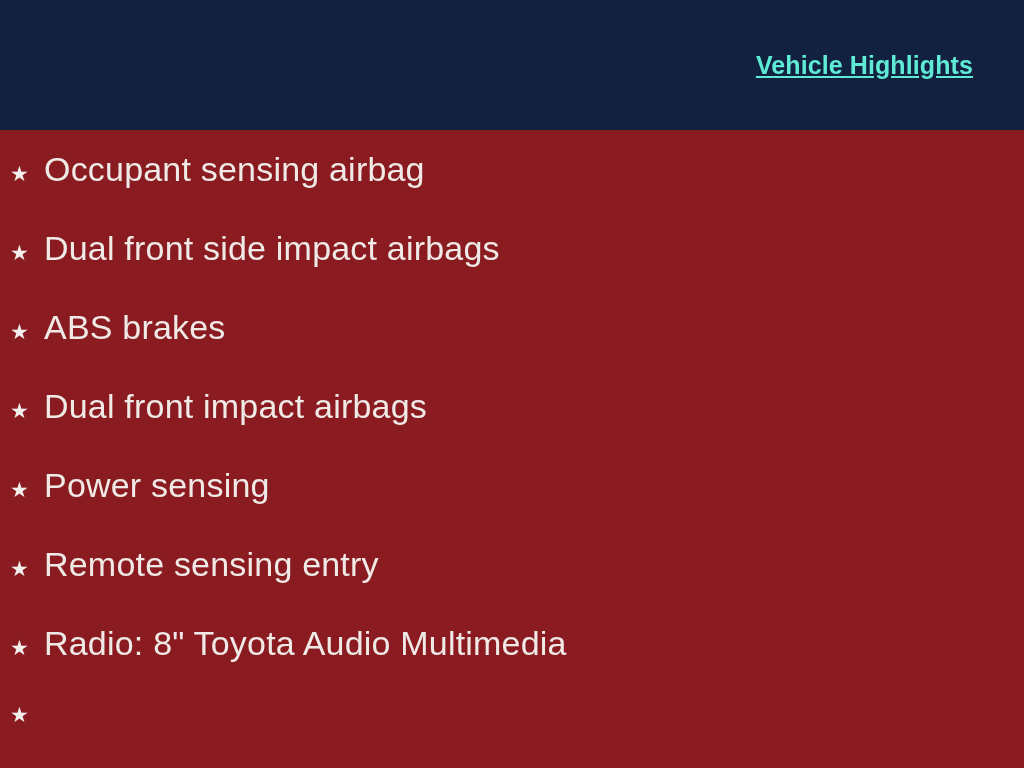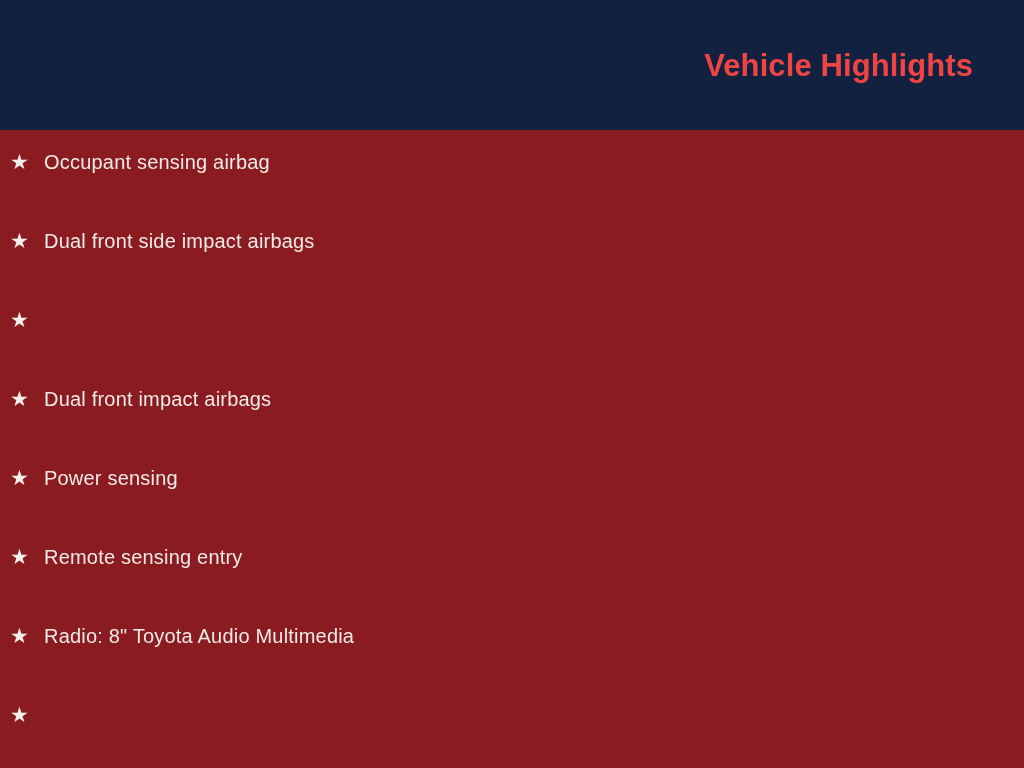--- a/index.html
+++ b/index.html
@@ -32,27 +32,28 @@
     height: 130px;
     background: #11213f;
     box-sizing: border-box;
     display: flex;
     align-items: center;
     justify-content: flex-end;
     padding-right: 51px;
   }
 
   .slide-title {
-    color: #ef4444;
+    color: #5eead4;
     font-family: "Liberation Sans", sans-serif;
-    font-size: 31px;
+    font-size: 25px;
     font-weight: bold;
     letter-spacing: 0.1px;
     line-height: 1;
     white-space: nowrap;
+    text-decoration: underline;
   }
 
   .slide-body {
     position: absolute;
     top: 130px;
     left: 0;
     width: 1024px;
     height: 638px;
     background: #8a1b20;
     box-sizing: border-box;
@@ -80,21 +81,21 @@
     font-family: "DejaVu Sans", sans-serif;
     font-size: 21px;
     line-height: 1;
     text-align: left;
   }
 
   .item-label {
     flex: 1 1 auto;
     color: #f0eae7;
     font-family: "Liberation Sans", sans-serif;
-    font-size: 20px;
+    font-size: 34px;
     font-weight: normal;
     line-height: 1;
     letter-spacing: 0.2px;
     white-space: nowrap;
   }
 </style>
 </head>
 <body>
 
 <div class="slide">
@@ -111,20 +112,21 @@
         <span class="item-label">Occupant sensing airbag</span>
       </li>
 
       <li class="highlight-item">
         <span class="bullet-star">★</span>
         <span class="item-label">Dual front side impact airbags</span>
       </li>
 
       <li class="highlight-item">
         <span class="bullet-star">★</span>
+        <span class="item-label">ABS brakes</span>
       </li>
 
       <li class="highlight-item">
         <span class="bullet-star">★</span>
         <span class="item-label">Dual front impact airbags</span>
       </li>
 
       <li class="highlight-item">
         <span class="bullet-star">★</span>
         <span class="item-label">Power sensing</span>

